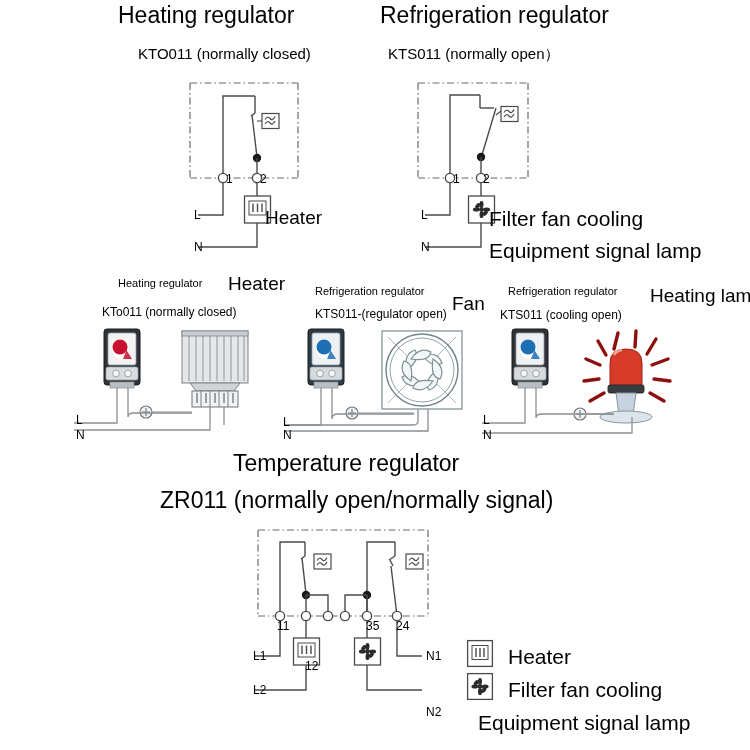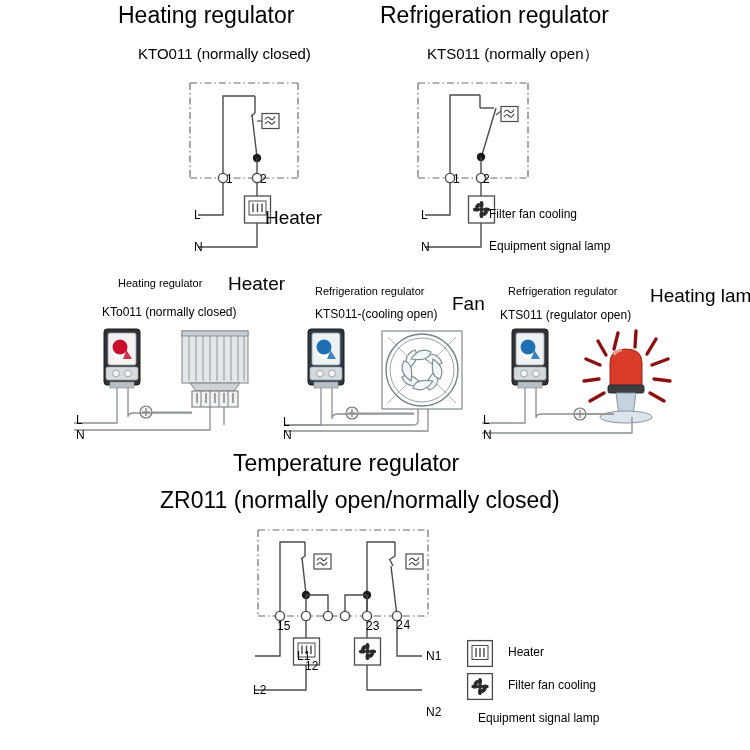--- a/index.html
+++ b/index.html
@@ -7,21 +7,21 @@
     width:750px;height:750px;position:relative;overflow:hidden;
     font-family:"Liberation Sans",sans-serif;color:#000;
   }
   .abs{position:absolute;}
   .t{white-space:nowrap;text-align:right;}
   .title-lg{font-size:23px;}
   .title-md{font-size:19px;}
   .sub{font-size:15px;}
   .small{font-size:12px;}
   .tiny{font-size:11px;}
-  .legend{font-size:12px;}
+  .legend{font-size:21px;}
   svg{display:block;overflow:visible;}
 </style>
 </head>
 <body>
 
 <div class="abs t title-lg" style="left:118px;top:2px;">Heating regulator</div>
 <div class="abs t sub" style="left:138px;top:45px;">KTO011 (normally closed)</div>
 
 <div class="abs" style="left:180px;top:75px;">
 <svg width="210" height="190" viewBox="0 0 210 190">
@@ -75,21 +75,21 @@
   </g>
 </svg>
 </div>
 <div class="abs t small" style="left:194px;top:208px;">L</div>
 <div class="abs t small" style="left:194px;top:240px;">N</div>
 <div class="abs t small" style="left:226px;top:172px;">1</div>
 <div class="abs t small" style="left:260px;top:172px;">2</div>
 <div class="abs t title-md" style="left:265px;top:207px;">Heater</div>
 
 <div class="abs t title-lg" style="left:380px;top:2px;">Refrigeration regulator</div>
-<div class="abs t sub" style="left:427px;top:45px;">KTS011 (normally open）</div>
+<div class="abs t sub" style="left:388px;top:45px;">KTS011 (normally open）</div>
 
 <div class="abs" style="left:408px;top:75px;">
 <svg width="215" height="190" viewBox="0 0 215 190">
   <g>
     <path d="M10 8 H120" stroke="#6b6b6b" stroke-width="1.2" fill="none" stroke-dasharray="7,3,1.5,3"></path>
     <path d="M10 8 V103" stroke="#6b6b6b" stroke-width="1.2" fill="none" stroke-dasharray="7,3,1.5,3"></path>
     <path d="M120 8 V103" stroke="#6b6b6b" stroke-width="1.2" fill="none" stroke-dasharray="7,3,1.5,3"></path>
     <path d="M10 103 H120" stroke="#6b6b6b" stroke-width="1.2" fill="none" stroke-dasharray="7,3,1.5,3"></path>
   </g>
   <g>
@@ -206,21 +206,21 @@
     <path d="M138 82 V105 H2"></path>
     <path d="M152 82 V100"></path>
   </g>
 </svg>
 </div>
 <div class="abs t small" style="left:76px;top:413px;">L</div>
 <div class="abs t small" style="left:76px;top:428px;">N</div>
 
 <div class="abs t tiny" style="left:315px;top:285px;">Refrigeration regulator</div>
 <div class="abs t title-md" style="left:452px;top:293px;">Fan</div>
-<div class="abs t small" style="left:315px;top:307px;">KTS011-(cooling open)</div>
+<div class="abs t small" style="left:315px;top:307px;">KTS011-(regulator open)</div>
 
 <div class="abs" style="left:280px;top:325px;">
 <svg width="205" height="120" viewBox="0 0 205 120">
 
   <g>
     <rect x="28" y="4" width="36" height="56" rx="3" fill="#2b3a47" stroke="#1a1a1a" stroke-width="1"></rect>
     <rect x="32" y="8" width="28" height="32" rx="2" fill="#eef1f3" stroke="#9aa0a4" stroke-width="0.8"></rect>
     <path d="M46 14 a10 10 0 1 0 8 16 L54 30 Z" fill="#ffffff"></path>
     <circle cx="44" cy="22" r="7.5" fill="#1f6fb5"></circle>
     <path d="M50.5 25 L56 34 L47 34 Z" fill="#1f6fb5" opacity="0.85"></path>
@@ -265,21 +265,21 @@
     <path d="M138 84 V96 Q138 100 133 100 H4"></path>
     <path d="M148 84 V106 H4"></path>
   </g>
 </svg>
 </div>
 <div class="abs t small" style="left:283px;top:415px;">L</div>
 <div class="abs t small" style="left:283px;top:428px;">N</div>
 
 <div class="abs t tiny" style="left:508px;top:285px;">Refrigeration regulator</div>
 <div class="abs t title-md" style="left:650px;top:285px;">Heating lamp</div>
-<div class="abs t small" style="left:500px;top:308px;">KTS011 (regulator open)</div>
+<div class="abs t small" style="left:500px;top:308px;">KTS011 (cooling open)</div>
 
 <div class="abs" style="left:480px;top:325px;">
 <svg width="200" height="120" viewBox="0 0 200 120">
 
   <g>
     <rect x="32" y="4" width="36" height="56" rx="3" fill="#2f3337" stroke="#1a1a1a" stroke-width="1"></rect>
     <rect x="36" y="8" width="28" height="32" rx="2" fill="#eef1f3" stroke="#9aa0a4" stroke-width="0.8"></rect>
     <path d="M50 14 a10 10 0 1 0 8 16 L58 30 Z" fill="#ffffff"></path>
     <circle cx="48" cy="22" r="7.5" fill="#1f6fb5"></circle>
     <path d="M54.5 25 L60 34 L51 34 Z" fill="#1f6fb5" opacity="0.85"></path>
@@ -320,21 +320,21 @@
     <path d="M45 63 V98 H2"></path>
     <path d="M56 63 V93 Q56 89 62 89 H134"></path>
     <path d="M152 92 V108 H2"></path>
   </g>
 </svg>
 </div>
 <div class="abs t small" style="left:483px;top:413px;">L</div>
 <div class="abs t small" style="left:483px;top:428px;">N</div>
 
 <div class="abs t title-lg" style="left:233px;top:450px;">Temperature regulator</div>
-<div class="abs t title-lg" style="left:160px;top:487px;">ZR011 (normally open/normally closed)</div>
+<div class="abs t title-lg" style="left:160px;top:487px;">ZR011 (normally open/normally signal)</div>
 
 <div class="abs" style="left:250px;top:522px;">
 <svg width="250" height="200" viewBox="0 0 250 200">
 
   <g>
     <path d="M8 8 H178" stroke="#6b6b6b" stroke-width="1.2" fill="none" stroke-dasharray="7,3,1.5,3"></path>
     <path d="M8 8 V94" stroke="#6b6b6b" stroke-width="1.2" fill="none" stroke-dasharray="7,3,1.5,3"></path>
     <path d="M178 8 V94" stroke="#6b6b6b" stroke-width="1.2" fill="none" stroke-dasharray="7,3,1.5,3"></path>
     <path d="M8 94 H178" stroke="#6b6b6b" stroke-width="1.2" fill="none" stroke-dasharray="7,3,1.5,3"></path>
   </g>
@@ -418,26 +418,26 @@
       <ellipse cx="0" cy="5.2" rx="2" ry="3.4"></ellipse>
       <ellipse cx="-5.2" cy="0" rx="3.4" ry="2"></ellipse>
       <ellipse cx="5.2" cy="0" rx="3.4" ry="2"></ellipse>
       <ellipse cx="-3.7" cy="-3.7" rx="2" ry="3" transform="rotate(45 -3.7 -3.7)"></ellipse>
       <ellipse cx="3.7" cy="3.7" rx="2" ry="3" transform="rotate(45 3.7 3.7)"></ellipse>
     </g>
   </g>
 </svg>
 </div>
 
-<div class="abs t small" style="left:277px;top:619px;">15</div>
+<div class="abs t small" style="left:277px;top:619px;">11</div>
 <div class="abs t small" style="left:305px;top:619px;margin-top:40px;">12</div>
-<div class="abs t small" style="left:366px;top:619px;">23</div>
-<div class="abs t small" style="left:396px;top:619px;font-family:Liberation Mono, monospace;">24</div>
-
-<div class="abs t small" style="left:253px;top:649px;margin-left:44px;">L1</div>
+<div class="abs t small" style="left:366px;top:619px;">35</div>
+<div class="abs t small" style="left:396px;top:619px;">24</div>
+
+<div class="abs t small" style="left:253px;top:649px;">L1</div>
 <div class="abs t small" style="left:253px;top:683px;">L2</div>
 <div class="abs t small" style="left:426px;top:649px;">N1</div>
 <div class="abs t small" style="left:426px;top:705px;">N2</div>
 
 <div class="abs" style="left:467px;top:640px;">
 <svg width="26" height="27" viewBox="0 0 26 27">
   <rect x="0.6" y="0.6" width="24.8" height="25.8" fill="#ffffff" stroke="#4a4a4a" stroke-width="1.3"></rect>
   <rect x="5" y="5.5" width="16" height="14" fill="none" stroke="#4a4a4a" stroke-width="1"></rect>
   <path d="M9 8 V17 M13 8 V17 M17 8 V17" stroke="#4a4a4a" stroke-width="1.4"></path>
 </svg>

